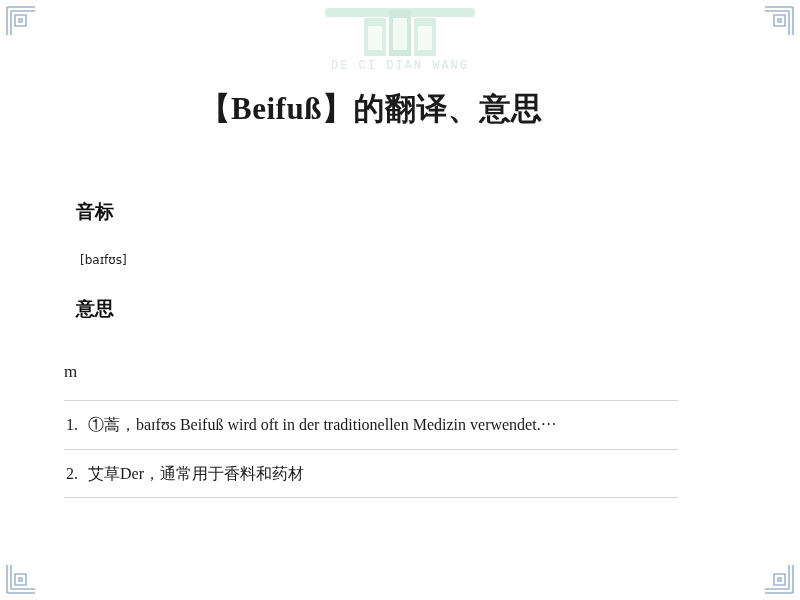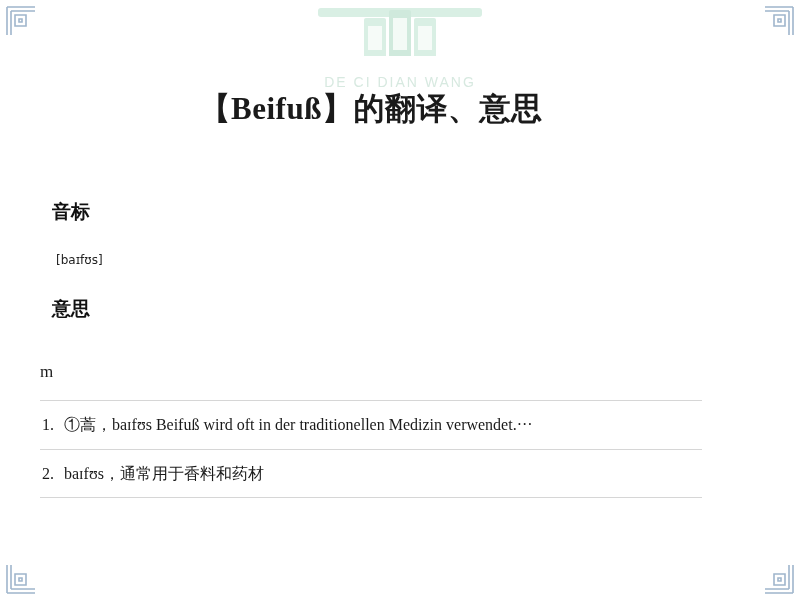--- a/index.html
+++ b/index.html
@@ -76,36 +76,36 @@
   .wm-roof {
     position: absolute;
     top: -6px;
     left: -6px;
     right: -6px;
     height: 9px;
     background: #d9efe4;
     border-radius: 3px;
   }
   .wm-text {
-    margin-top: 18px;
-    font-size: 14px;
+    margin-top: 3px;
+    font-size: 12px;
     letter-spacing: 2px;
     color: #d7e9e0;
-    font-family: Liberation Sans, sans-serif;
+    font-family: Liberation Mono, monospace;
   }
 
   
   .content {
     position: absolute;
     top: 0;
     left: 0;
     width: 742px;
     height: 600px;
     box-sizing: border-box;
-    padding: 0 40px;
+    padding: 0 64px;
   }
   .title {
     margin: 0;
     padding-top: 88px;
     text-align: center;
     font-size: 31px;
     font-weight: bold;
     color: #1a1a1a;
     font-family: "Liberation Serif", serif;
     letter-spacing: 0.5px;
@@ -227,18 +227,18 @@
 
     <p class="pos">m</p>
 
     <ol class="senses">
       <li>
         <span class="num">1.</span>
         <span>①蒿，baɪfʊs Beifuß wird oft in der traditionellen Medizin verwendet.···</span>
       </li>
       <li>
         <span class="num">2.</span>
-        <span>baɪfʊs，通常用于香料和药材</span>
+        <span>艾草Der，通常用于香料和药材</span>
       </li>
     </ol>
 
   </div>
 </div>
 
 </body></html>

